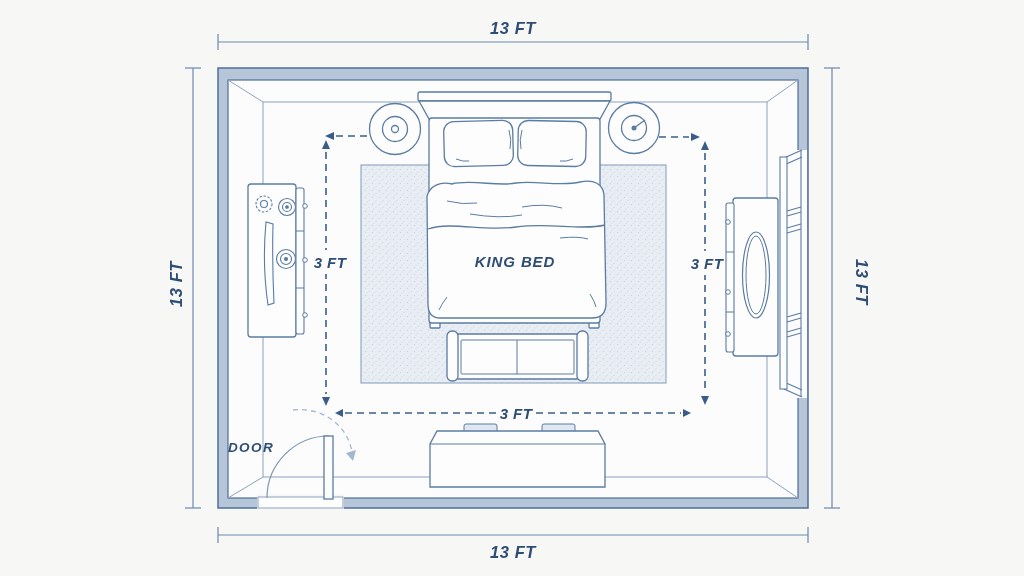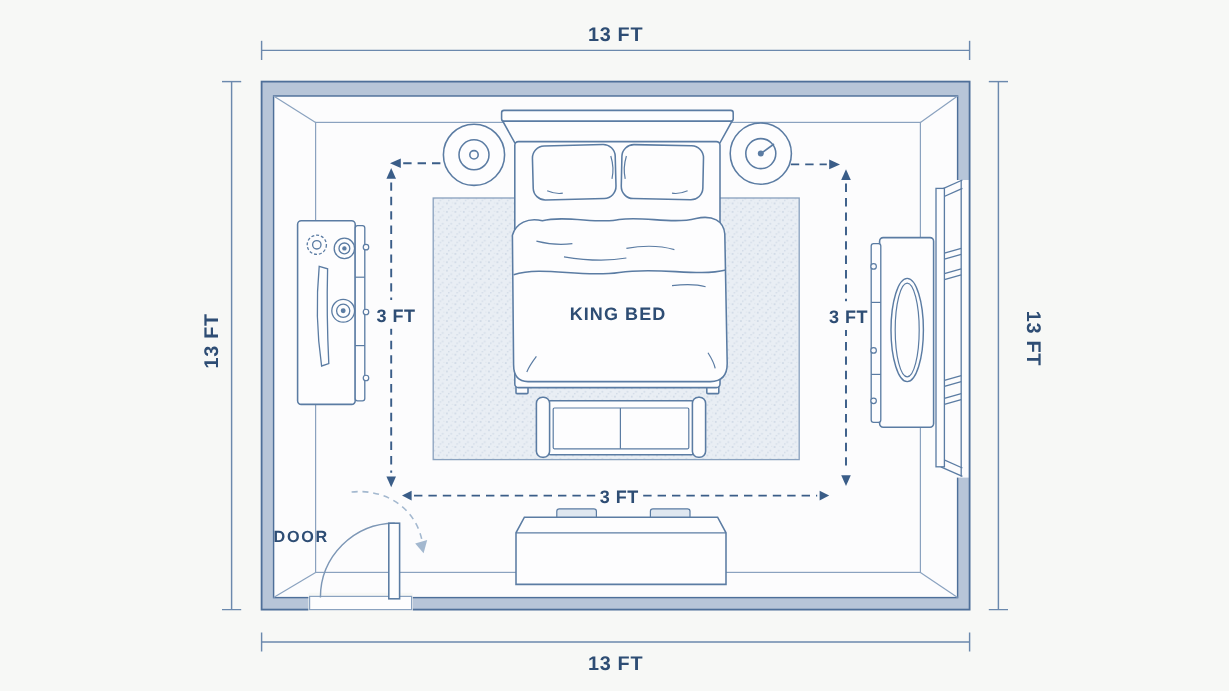--- a/index.html
+++ b/index.html
@@ -1,17 +1,17 @@
 <!DOCTYPE html>
 <html><head>
 <meta charset="utf-8">
 <style>
   html,body{margin:0;padding:0;background:#f7f8f6;}
   #stage{position:relative;width:1024px;height:576px;background:#f7f8f6;overflow:hidden;
-         font-family:"Liberation Sans",sans-serif;}
+         font-family:"Liberation Sans",sans-serif;font-style:italic;}
   svg{position:absolute;inset:0;}
   text{font-family:"Liberation Sans",sans-serif;}
   .dim-label{font-size:16.5px;font-weight:600;fill:#2e4d74;letter-spacing:.6px;}
   .clr-label{font-size:15px;font-weight:600;fill:#2e4d74;letter-spacing:.4px;}
   .bed-label{font-size:15px;font-weight:700;fill:#2e4d74;letter-spacing:.9px;}
   .door-label{font-size:13.5px;font-weight:600;fill:#2e4d74;letter-spacing:1.4px;}
 </style>
 </head>
 <body>
 

